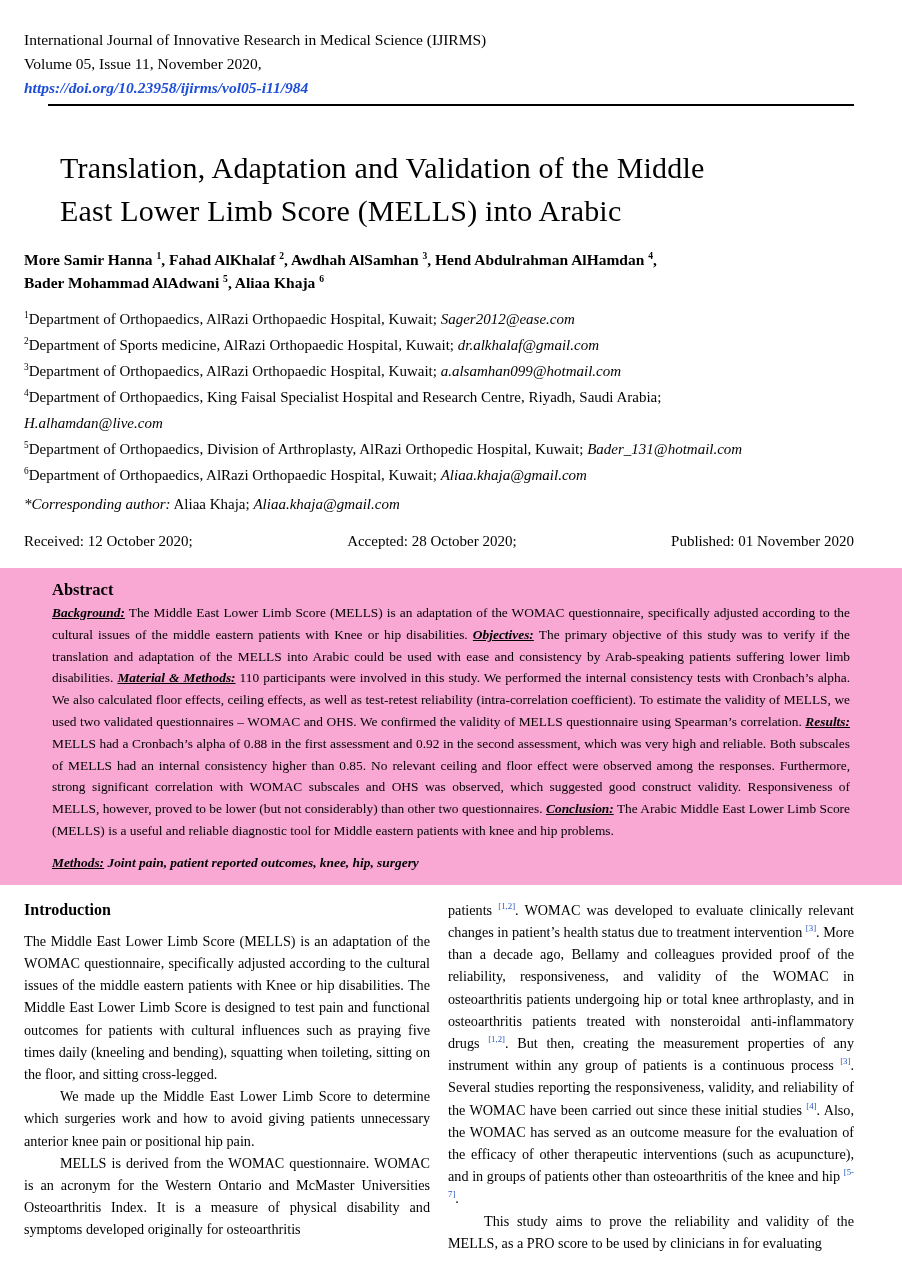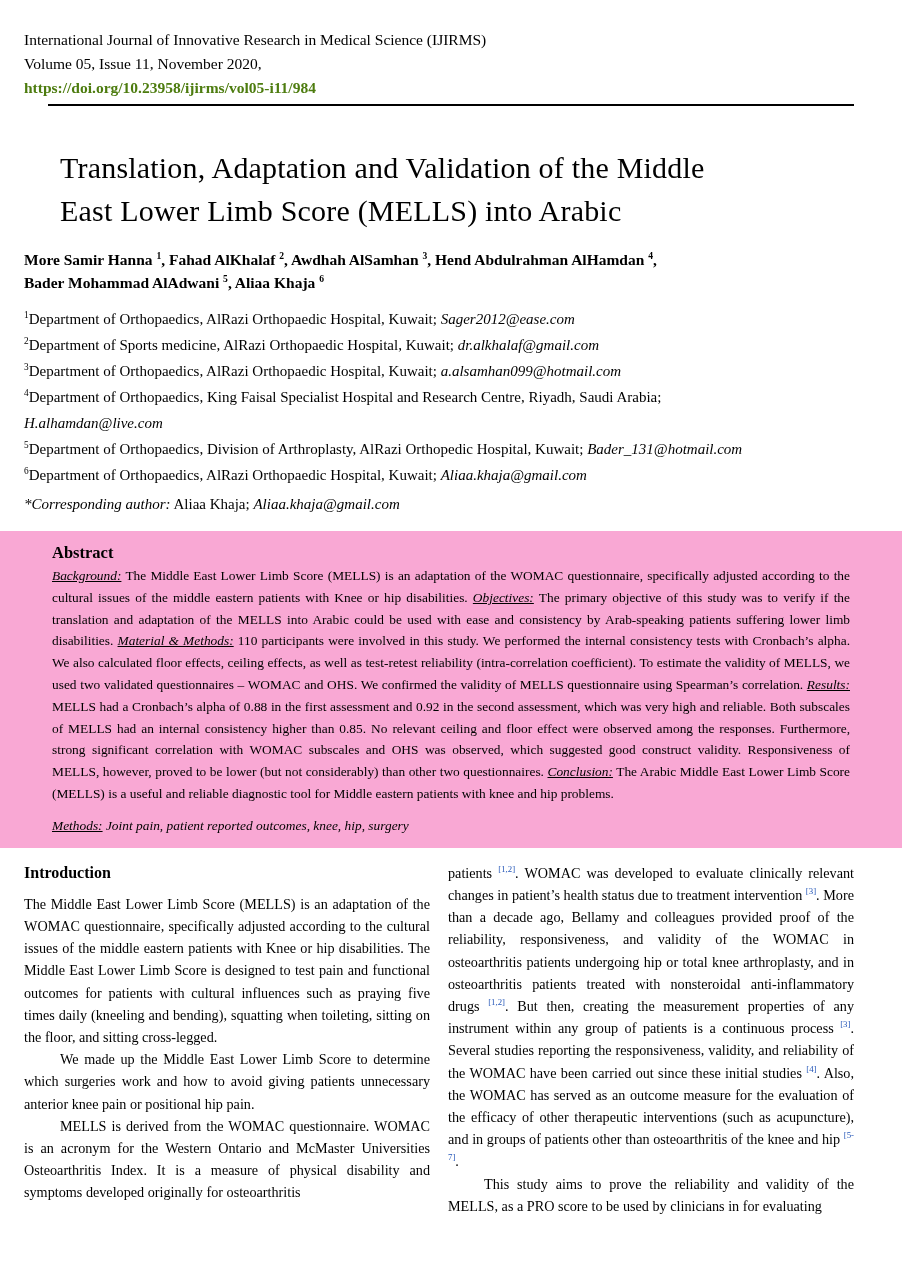--- a/index.html
+++ b/index.html
@@ -4,21 +4,21 @@
 <style>
   html,body{margin:0;padding:0;background:#e9e9e9;}
   .page{
     width:902px;height:1278px;margin:0 auto;background:#ffffff;
     font-family:"Liberation Serif","DejaVu Serif",serif;color:#000;
     display:flex;flex-direction:column;overflow:hidden;position:relative;
   }
   .pad{padding-left:24px;padding-right:48px;}
   
   .journal-header{padding-top:28px;font-size:15.5px;line-height:24px;}
-  .doi{font-weight:bold;color:#4d7c0f;text-decoration:none;}
+  .doi{font-weight:bold;font-style:italic;color:#1d4ed8;text-decoration:none;}
   .rule{border:none;border-top:2px solid #000;margin:4px 48px 0 48px;}
   .orig-row{margin-top:8px;display:flex;justify-content:space-between;align-items:flex-start;height:40px;}
   .orig-label{font-weight:bold;font-size:16px;padding-top:6px;}
   .mark-icon{width:37px;height:37px;flex:0 0 auto;}
   
   .title{margin-top:40px;font-size:30px;line-height:43px;letter-spacing:.2px;margin-left:36px;}
   .authors{margin-top:16px;font-weight:bold;font-size:15.5px;line-height:23px;}
   .affils{margin-top:12px;font-size:15px;line-height:26px;}
   .affil{min-height:26px;}
   .corresponding{margin-top:6px;font-size:15px;line-height:21px;}
@@ -28,21 +28,21 @@
   .abstract-heading{font-weight:bold;font-size:16.5px;line-height:24px;}
   .abstract-body{font-size:13.4px;line-height:21.8px;text-align:justify;}
   .keywords{margin-top:10px;font-size:13.4px;line-height:21px;}
   
   .columns{margin-top:14px;display:flex;gap:18px;font-size:14.2px;line-height:22.2px;}
   .col{flex:1 1 0;text-align:justify;}
   .section-heading{font-weight:bold;font-size:16px;line-height:21px;margin:0 0 10px 0;text-align:left;}
   .para{margin:0;}
   .indent{text-indent:36px;}
   
-  .sg-b{font-weight:normal;}
+  .sg-b{font-weight:bold;}
   .sg-i{font-style:italic;}
   .sg-u{text-decoration:underline;}
   .sg-c{color:#2456b8;font-family:Liberation Serif, serif;}
   sup{font-size:0.62em;line-height:0;}
 </style>
 </head>
 <body>
 
 <div class="page">
 
@@ -64,20 +64,25 @@
     <div class="affil"><sup>1</sup><span>Department of Orthopaedics, AlRazi Orthopaedic Hospital, Kuwait; </span><span class="sg-i">Sager2012@ease.com</span></div>
     <div class="affil"><sup>2</sup><span>Department of Sports medicine, AlRazi Orthopaedic Hospital, Kuwait; </span><span class="sg-i">dr.alkhalaf@gmail.com</span></div>
     <div class="affil"><sup>3</sup><span>Department of Orthopaedics, AlRazi Orthopaedic Hospital, Kuwait; </span><span class="sg-i">a.alsamhan099@hotmail.com</span></div>
     <div class="affil"><sup>4</sup><span>Department of Orthopaedics, King Faisal Specialist Hospital and Research Centre, Riyadh, Saudi Arabia;</span><br><span class="sg-i">H.alhamdan@live.com</span></div>
     <div class="affil"><sup>5</sup><span>Department of Orthopaedics, Division of Arthroplasty, AlRazi Orthopedic Hospital, Kuwait; </span><span class="sg-i">Bader_131@hotmail.com</span></div>
     <div class="affil"><sup>6</sup><span>Department of Orthopaedics, AlRazi Orthopaedic Hospital, Kuwait; </span><span class="sg-i">Aliaa.khaja@gmail.com</span></div>
   </div>
 
   <div class="corresponding pad"><span class="sg-i">*Corresponding author:</span><span> Aliaa Khaja; </span><span class="sg-i">Aliaa.khaja@gmail.com</span></div>
 
+  <div class="dates pad">
+    <span>Received: 12 October 2020;</span>
+    <span>Accepted: 28 October 2020;</span>
+    <span>Published: 01 November 2020</span>
+  </div>
 
   <div class="abstract">
     <div class="abstract-heading">Abstract</div>
     <div class="abstract-body"><span class="sg-b sg-i sg-u">Background:</span><span> The Middle East Lower Limb Score (MELLS) is an adaptation of the WOMAC questionnaire, specifically adjusted according to the cultural issues of the middle eastern patients with Knee or hip disabilities. </span><span class="sg-b sg-i sg-u">Objectives:</span><span> The primary objective of this study was to verify if the translation and adaptation of the MELLS into Arabic could be used with ease and consistency by Arab-speaking patients suffering lower limb disabilities. </span><span class="sg-b sg-i sg-u">Material &amp; Methods:</span><span> 110 participants were involved in this study. We performed the internal consistency tests with Cronbach’s alpha. We also calculated floor effects, ceiling effects, as well as test-retest reliability (intra-correlation coefficient). To estimate the validity of MELLS, we used two validated questionnaires – WOMAC and OHS. We confirmed the validity of MELLS questionnaire using Spearman’s correlation. </span><span class="sg-b sg-i sg-u">Results:</span><span> MELLS had a Cronbach’s alpha of 0.88 in the first assessment and 0.92 in the second assessment, which was very high and reliable. Both subscales of MELLS had an internal consistency higher than 0.85. No relevant ceiling and floor effect were observed among the responses. Furthermore, strong significant correlation with WOMAC subscales and OHS was observed, which suggested good construct validity. Responsiveness of MELLS, however, proved to be lower (but not considerably) than other two questionnaires. </span><span class="sg-b sg-i sg-u">Conclusion:</span><span> The Arabic Middle East Lower Limb Score (MELLS) is a useful and reliable diagnostic tool for Middle eastern patients with knee and hip problems.</span></div>
     <div class="keywords"><span class="sg-b sg-i sg-u">Methods:</span><span class="sg-b sg-i"> Joint pain, patient reported outcomes, knee, hip, surgery</span></div>
   </div>
 
   <div class="columns pad">
     <div class="col">
       <h2 class="section-heading">Introduction</h2>

